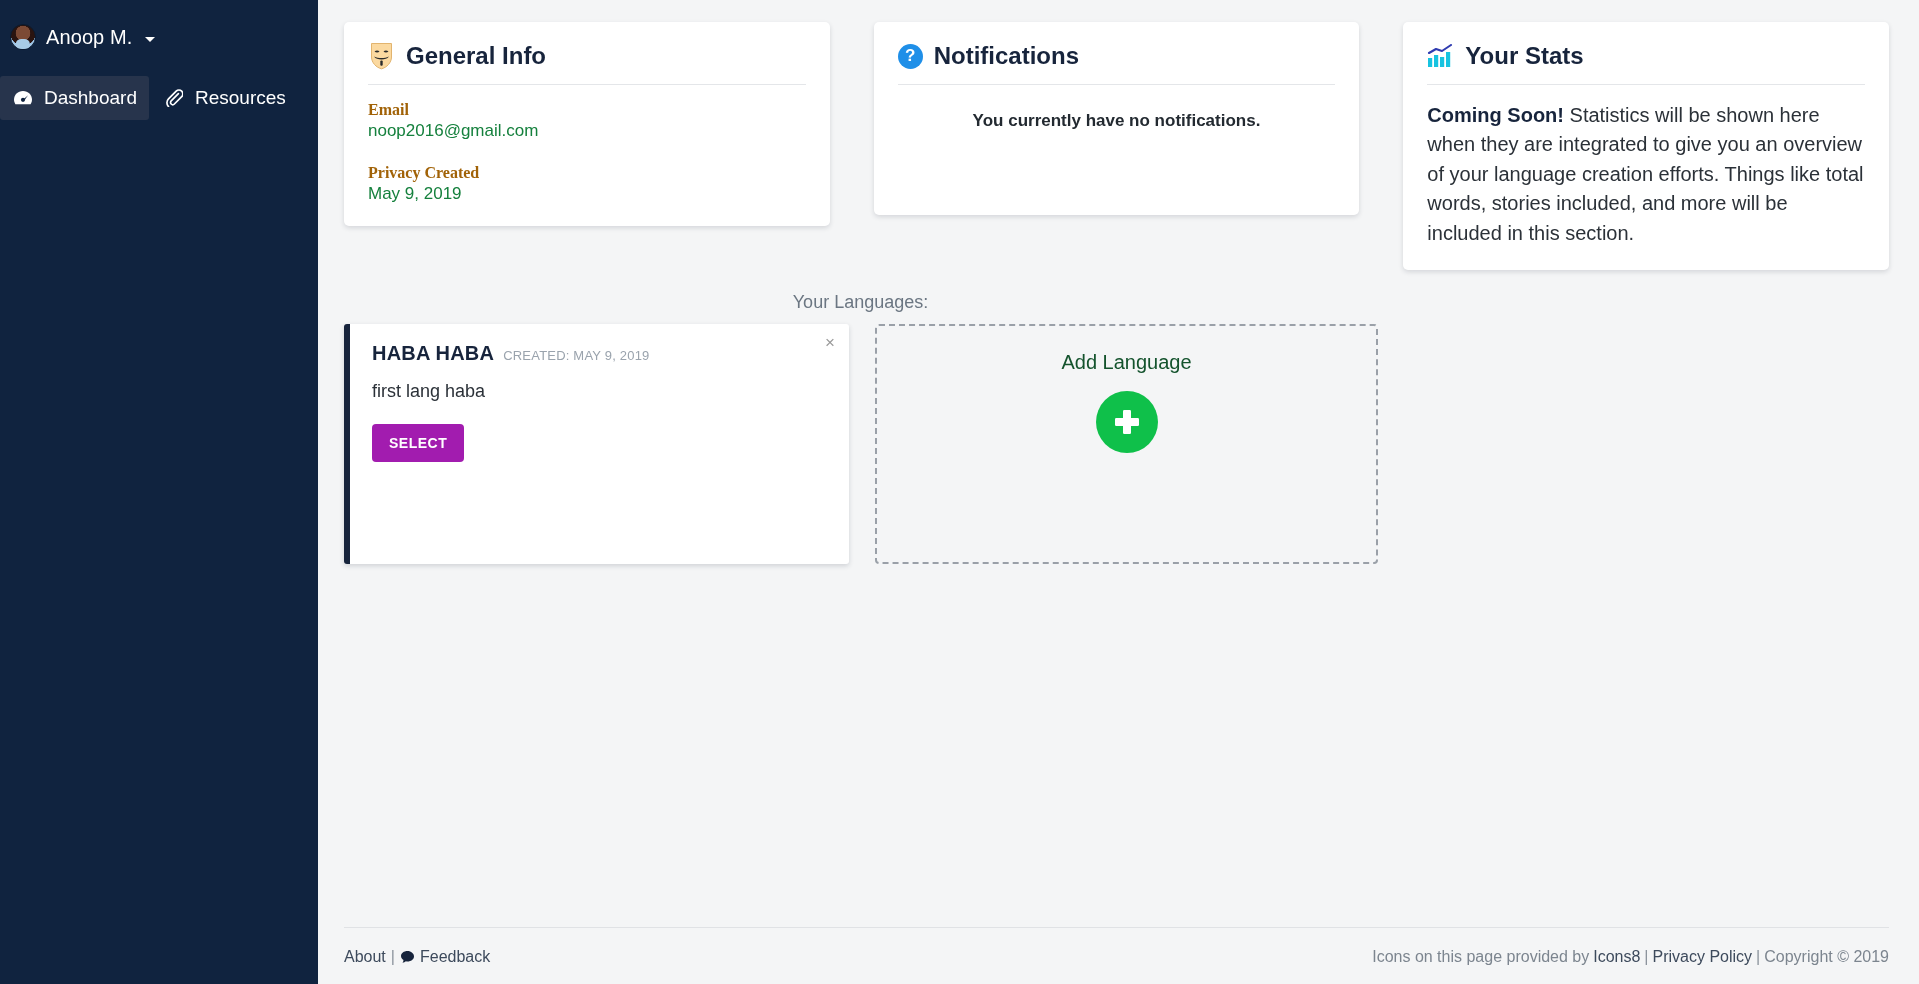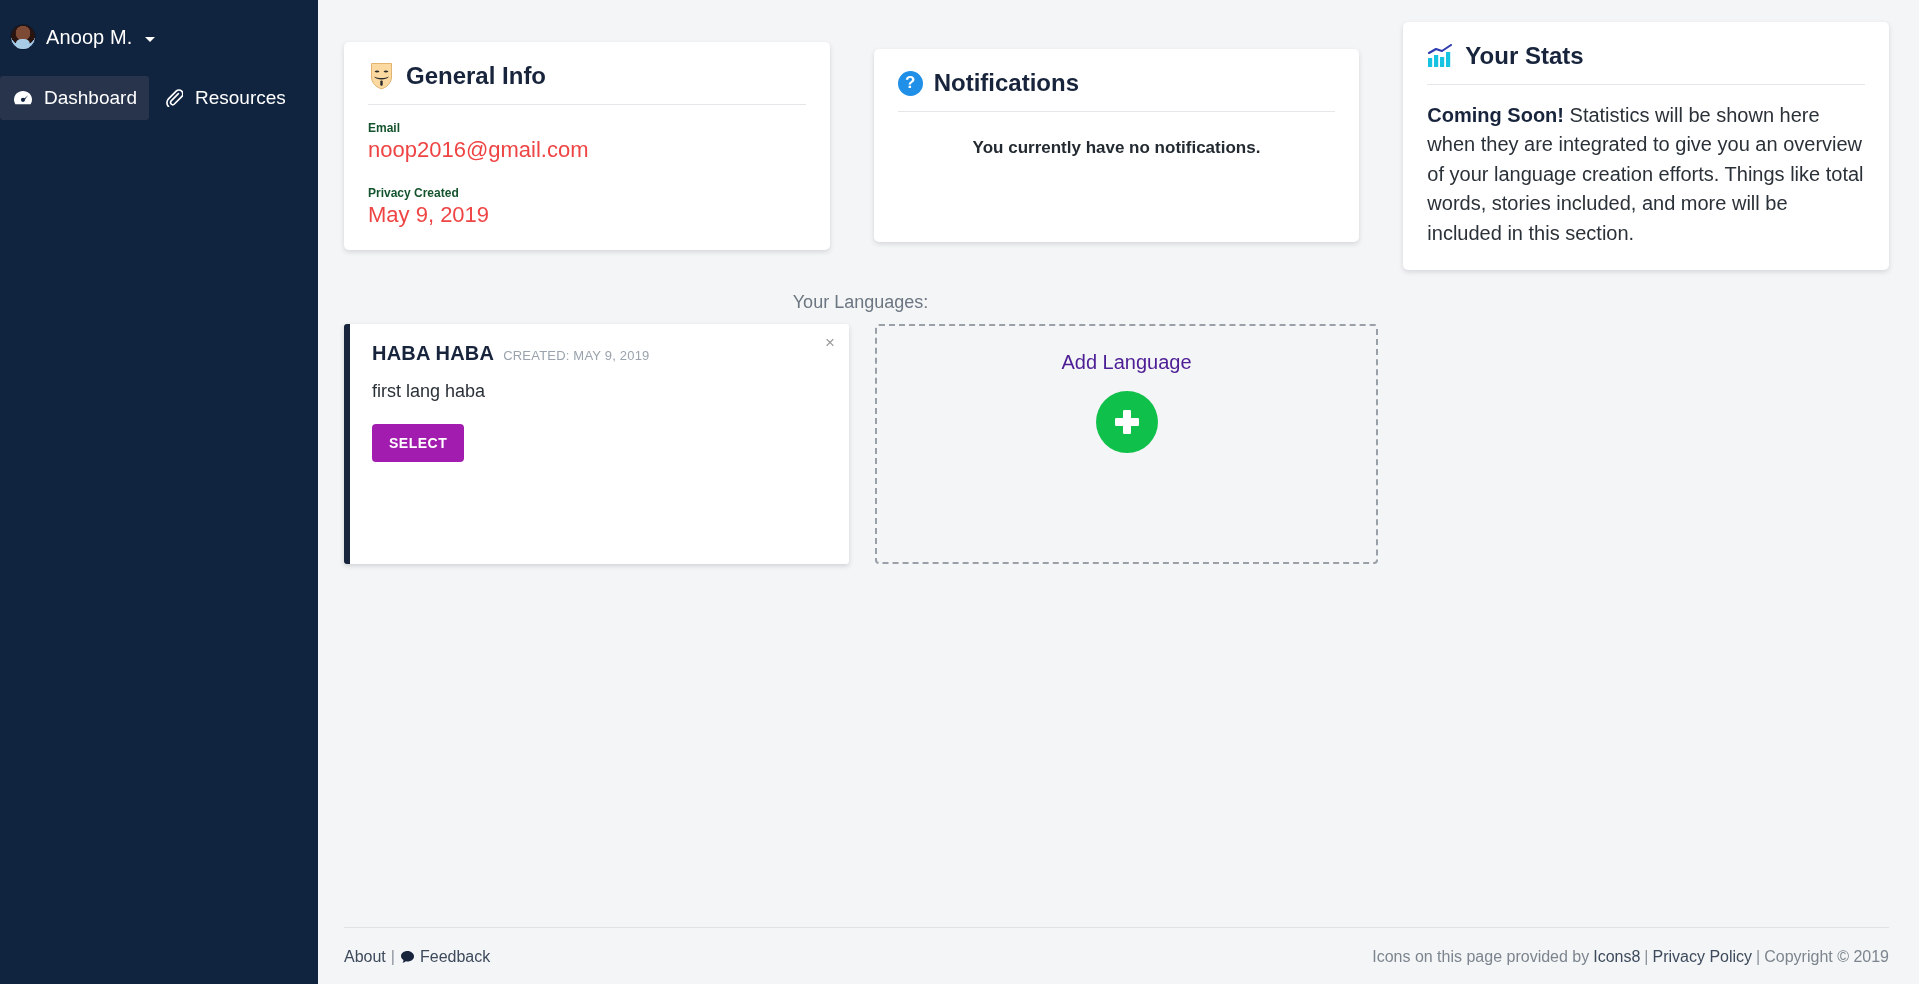--- a/index.html
+++ b/index.html
@@ -58,40 +58,41 @@
   .main {
     flex: 1; height: 984px; position: relative;
     padding: 22px 30px 0 26px;
     overflow: hidden;
   }
   .page-title {
     font-size: 31px; font-weight: bold; color: #17243c;
     margin: 6px 0 16px 2px; letter-spacing: -.2px;
   }
 
-  .cards-row { display: flex; gap: 44px; align-items: center; }
+  .cards-row { display: flex; gap: 44px; align-items: flex-start; }
   .card {
     background: #ffffff;
     border-radius: 5px;
     box-shadow: 0 2px 5px rgba(20,30,50,.14);
     flex: 1 1 0;
   }
   .card-head {
     display: flex; align-items: center; gap: 11px;
     padding: 20px 24px 14px 24px;
   }
   .card-title { font-size: 24px; font-weight: bold; color: #17243c; }
   .card-divider { height: 1px; background: #e4e6e9; margin: 0 24px; }
   .card-body { padding: 16px 24px 22px 24px; }
 
   .field-label {
-    font-size: 12px; font-weight: bold; color: #14532d;
+    font-size: 16px; font-weight: bold; color: #a16207;
     margin-bottom: 2px;
-  }
-  .field-value { font-size: 22px; color: #ef4444; }
+    font-family: Liberation Serif, serif;
+  }
+  .field-value { font-size: 17px; color: #15803d; }
   .field-gap { height: 23px; }
 
   .notif-empty {
     text-align: center; font-weight: bold; font-size: 17px; color: #232a31;
     padding: 10px 0 0 0;
   }
   .notif-body { min-height: 130px; }
 
   .stats-text { font-size: 20px; color: #2b3138; line-height: 1.47; }
   .stats-text b { color: #17243c; }
@@ -147,21 +148,21 @@
 
   .add-card {
     width: 503px; min-height: 240px;
     border: 2px dashed #9aa0a8;
     border-radius: 4px;
     display: flex; flex-direction: column; align-items: center;
     padding-top: 25px;
     cursor: pointer;
     background: transparent;
   }
-  .add-title { font-size: 20px; color: #4c1d95; }
+  .add-title { font-size: 20px; color: #14532d; }
   .plus-btn {
     margin-top: 17px;
     width: 62px; height: 62px; border-radius: 50%;
     background: #0fc04a;
     display: flex; align-items: center; justify-content: center;
     cursor: pointer;
   }
   .plus-btn svg { display: block; }
 
   

